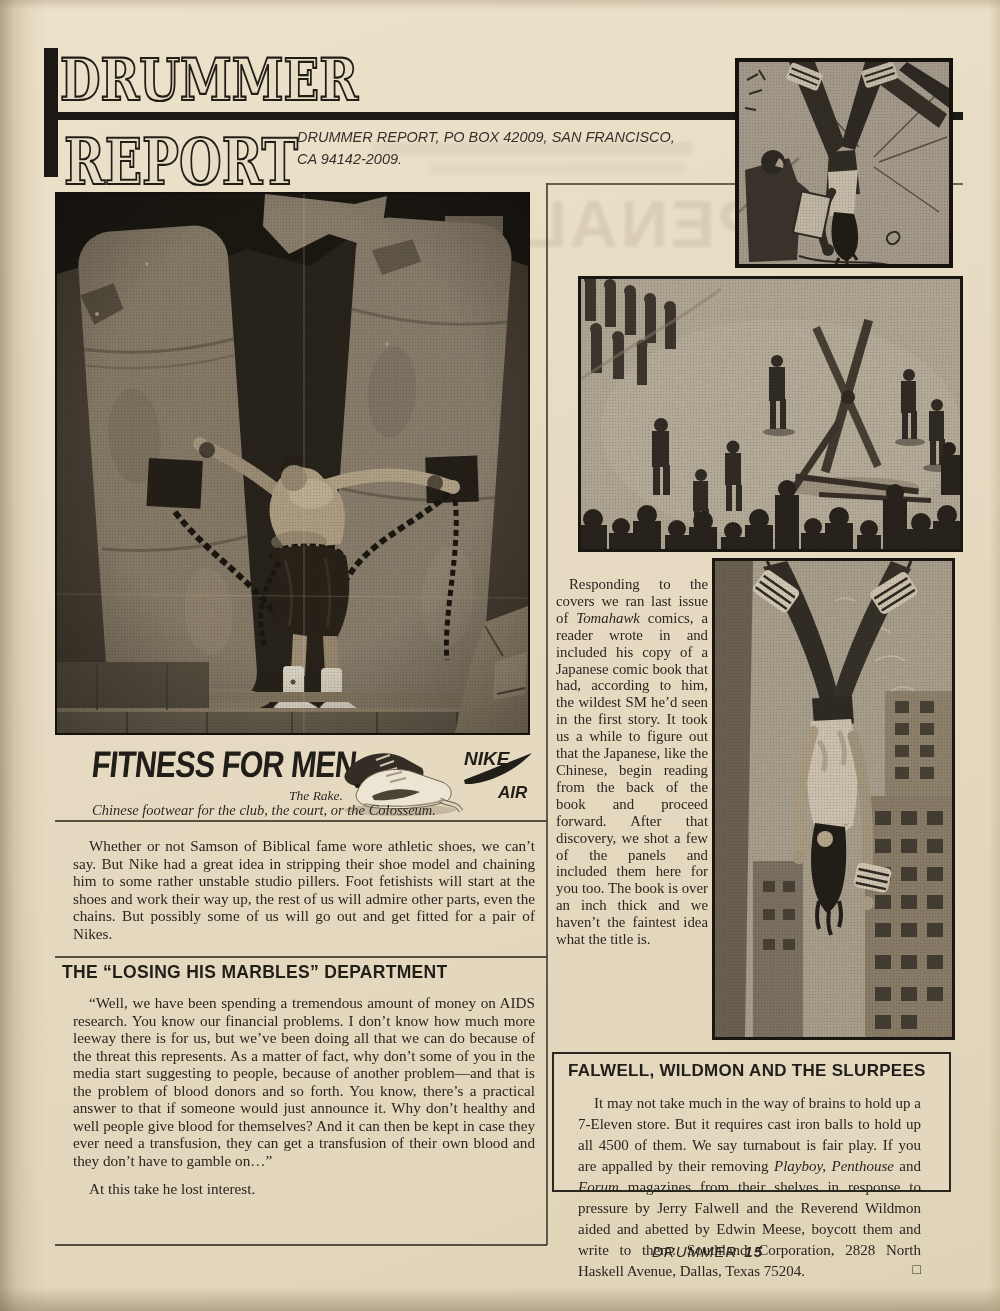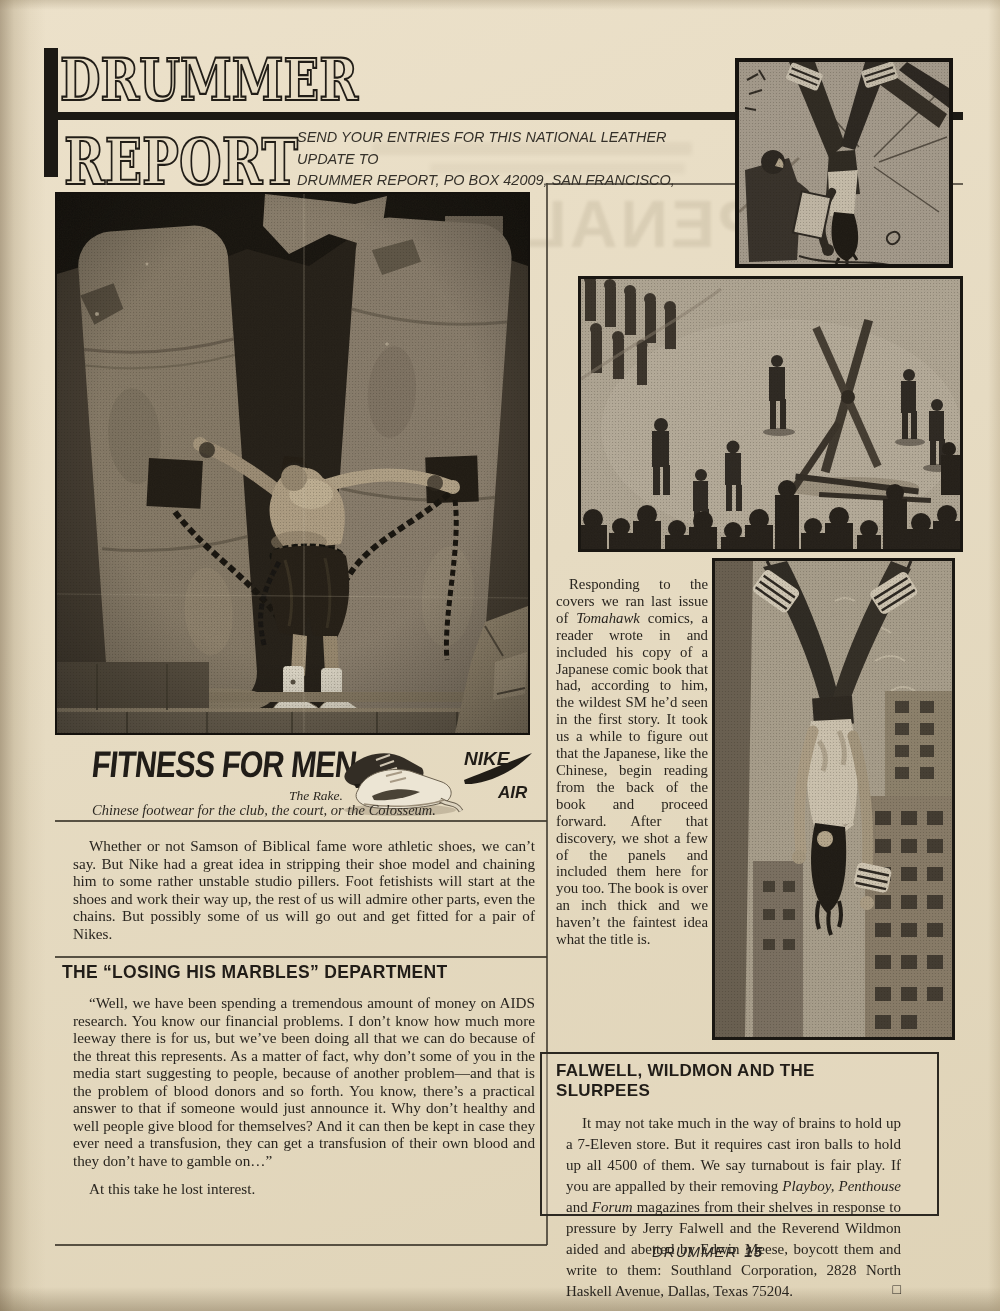--- a/index.html
+++ b/index.html
@@ -45,21 +45,21 @@
   .ad-tagline{position:absolute;left:34px;top:66px;font-style:italic;font-size:14.5px;color:#2d2922;white-space:nowrap;}
   
   .h-sans{font-family:"Liberation Sans",sans-serif;font-weight:700;color:#211d18;letter-spacing:.3px;margin:0;}
   .olympics{left:62px;top:826px;width:484px;}
   .marbles{left:62px;top:962px;width:484px;}
   .olympics h2,.marbles h2{font-size:17.5px;margin:0 0 4px 0;}
   .body-p{font-size:15.2px;line-height:17.5px;text-align:justify;text-indent:16px;margin:11px;color:#29251f;}
   .japanese{left:556px;top:576px;width:152px;}
   .japanese h2{font-size:16px;line-height:19px;margin:0 0 4px 0;}
   .jp-body{font-size:14.8px;line-height:16.9px;text-align:justify;text-indent:13px;margin:0;hyphens:auto;-webkit-hyphens:auto;}
-  .falwell{left:540px;top:1052px;width:399px;height:164px;border:2px solid #2c2821;box-sizing:border-box;padding:7px 24px 0 12px;background:rgba(233,222,198,.35);}
+  .falwell{left:552px;top:1052px;width:399px;height:140px;border:2px solid #2c2821;box-sizing:border-box;padding:7px 16px 0 12px;background:rgba(233,222,198,.35);}
   .falwell h2{font-size:17px;margin:0 0 3px 2px;}
   .fw-body{font-size:15px;line-height:21px;text-align:justify;text-indent:16px;margin:12px;position:relative;}
   .endmark{position:absolute;right:0;bottom:2px;font-size:14px;color:#2b2721;font-style:normal;}
   .pagefoot{left:652px;top:1243px;width:298px;text-align:left;font-family:"Liberation Sans",sans-serif;font-style:italic;font-size:15px;color:#2b2722;letter-spacing:1px;}
   .pagefoot b{margin-left:7px;}
   .it{font-style:italic;}
 </style>
 </head>
 <body>
 
@@ -76,21 +76,20 @@
 
   <div class="abs mast-vbar"></div>
   <div class="abs mast-band"></div>
   <svg class="abs mast-svg" style="left:58px;top:50px;" width="312" height="62">
     <text x="2" y="50" font-size="58" textLength="298" lengthAdjust="spacingAndGlyphs">DRUMMER</text>
   </svg>
   <svg class="abs mast-svg" style="left:62px;top:128px;" width="252" height="72">
     <text x="2" y="56" font-size="64" textLength="234" lengthAdjust="spacingAndGlyphs">REPORT</text>
   </svg>
   <div class="abs address">
-    <div>SEND YOUR ENTRIES FOR THIS NATIONAL LEATHER UPDATE TO</div>
     <div>DRUMMER REPORT, PO BOX 42009, SAN FRANCISCO, CA 94142-2009.</div>
   </div>
 
   <div class="abs hrule-r"></div>
   <div class="abs vrule"></div>
 
   <figure class="abs photo ht">
     <svg viewBox="0 0 471 539" preserveAspectRatio="none">
       <defs>
         <filter id="gph">

